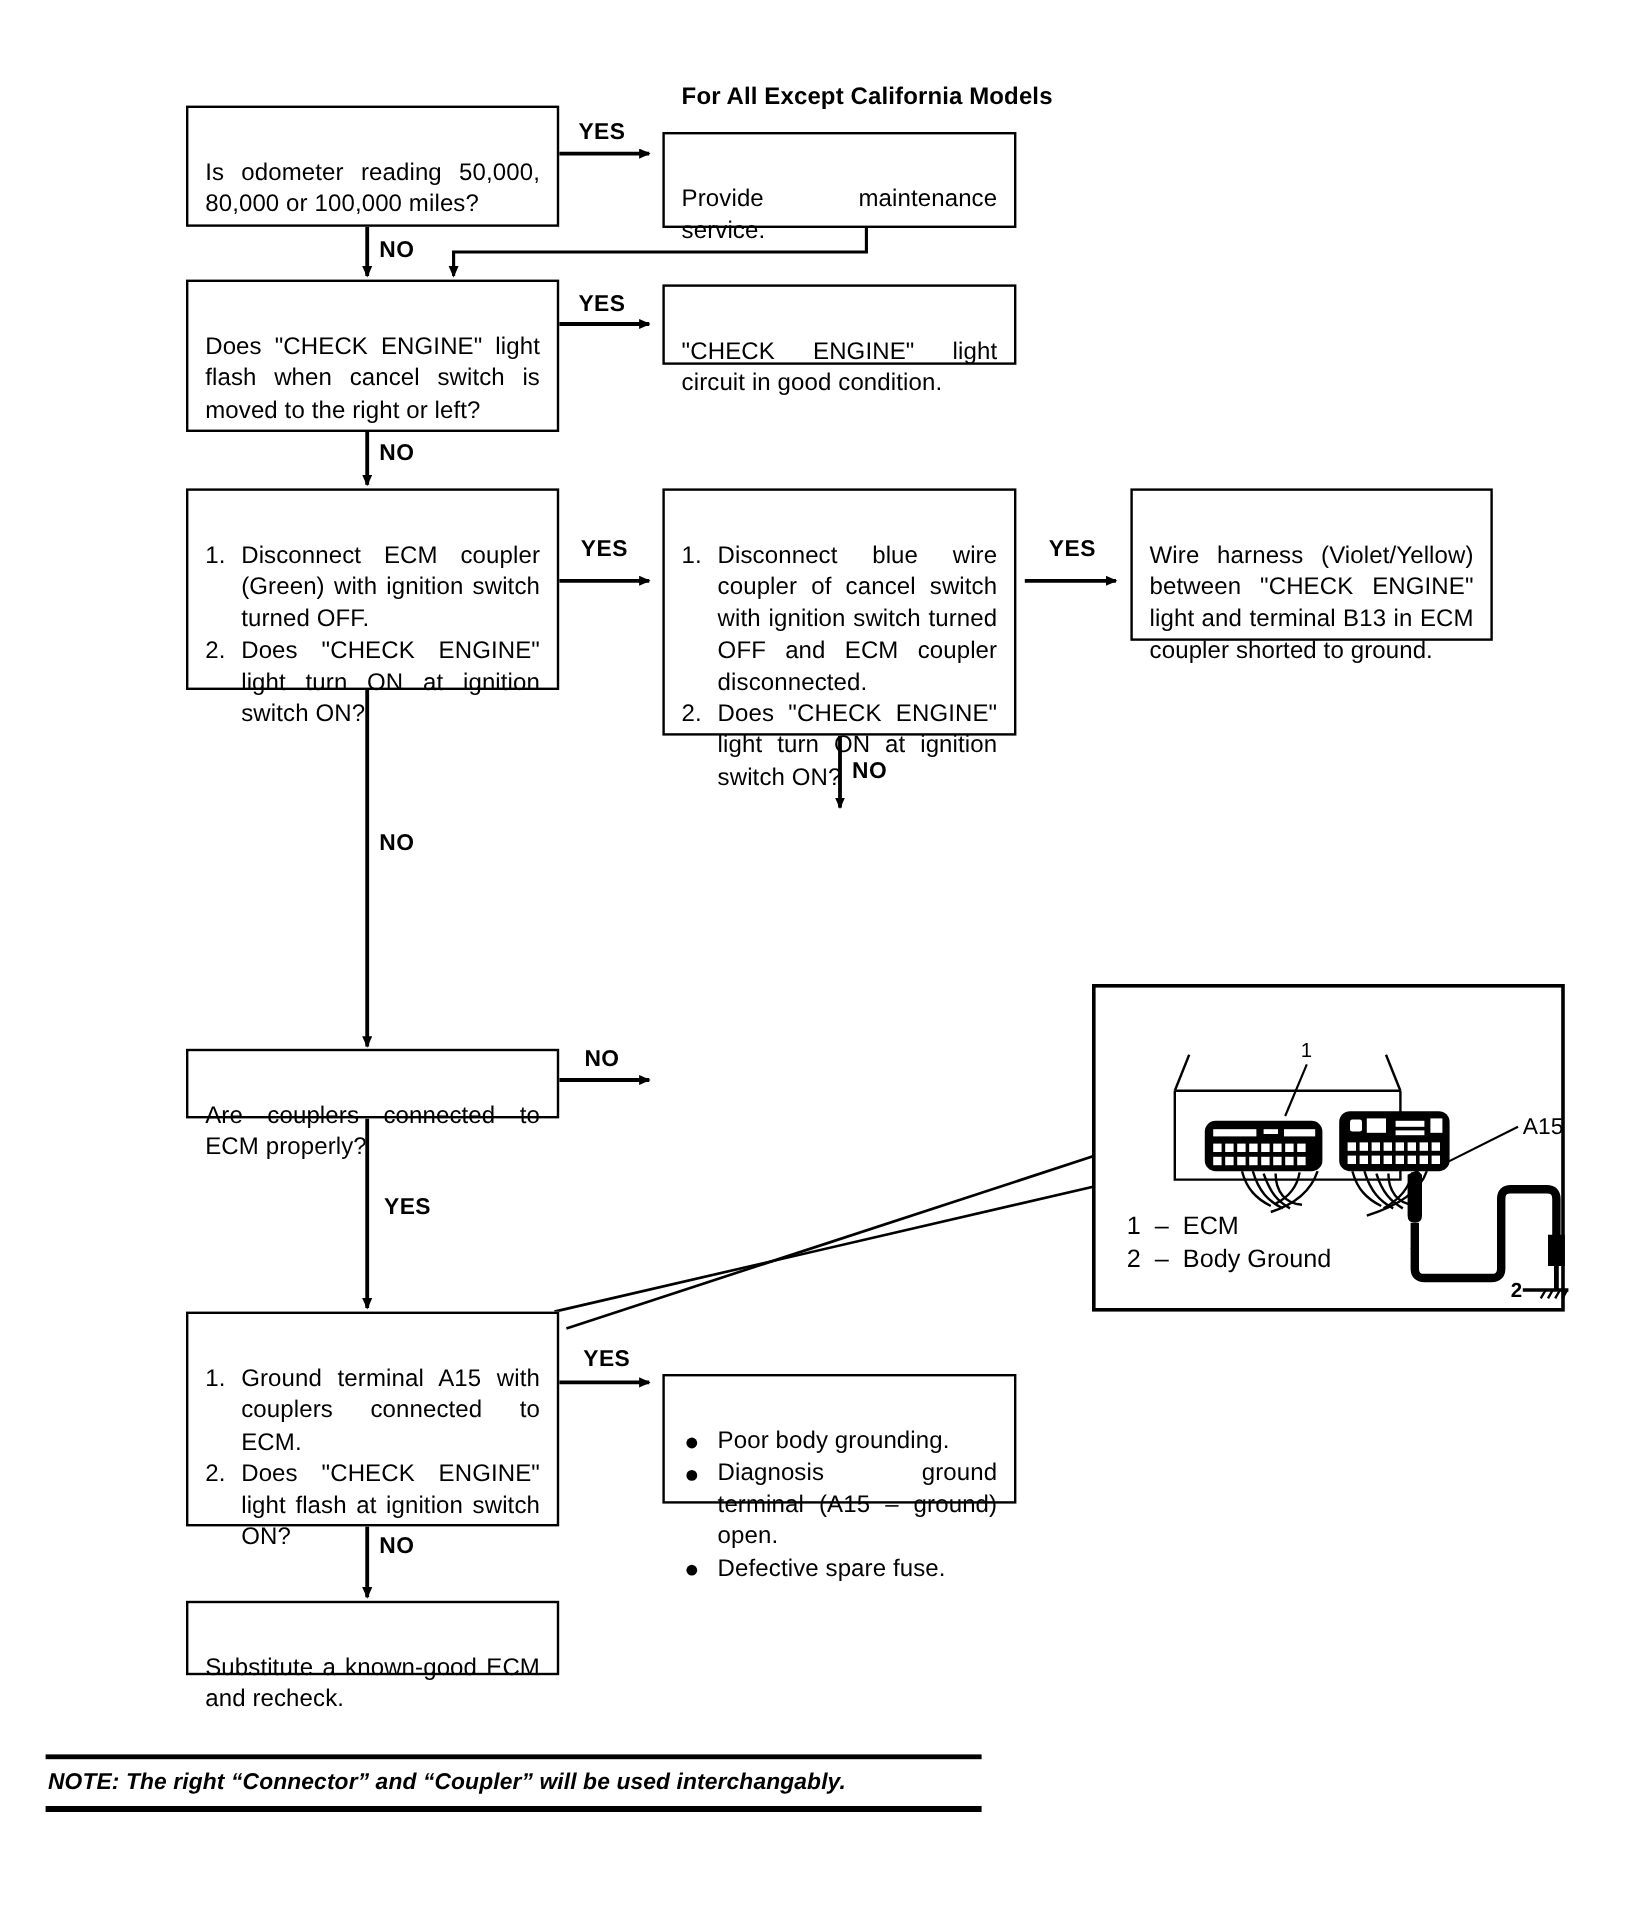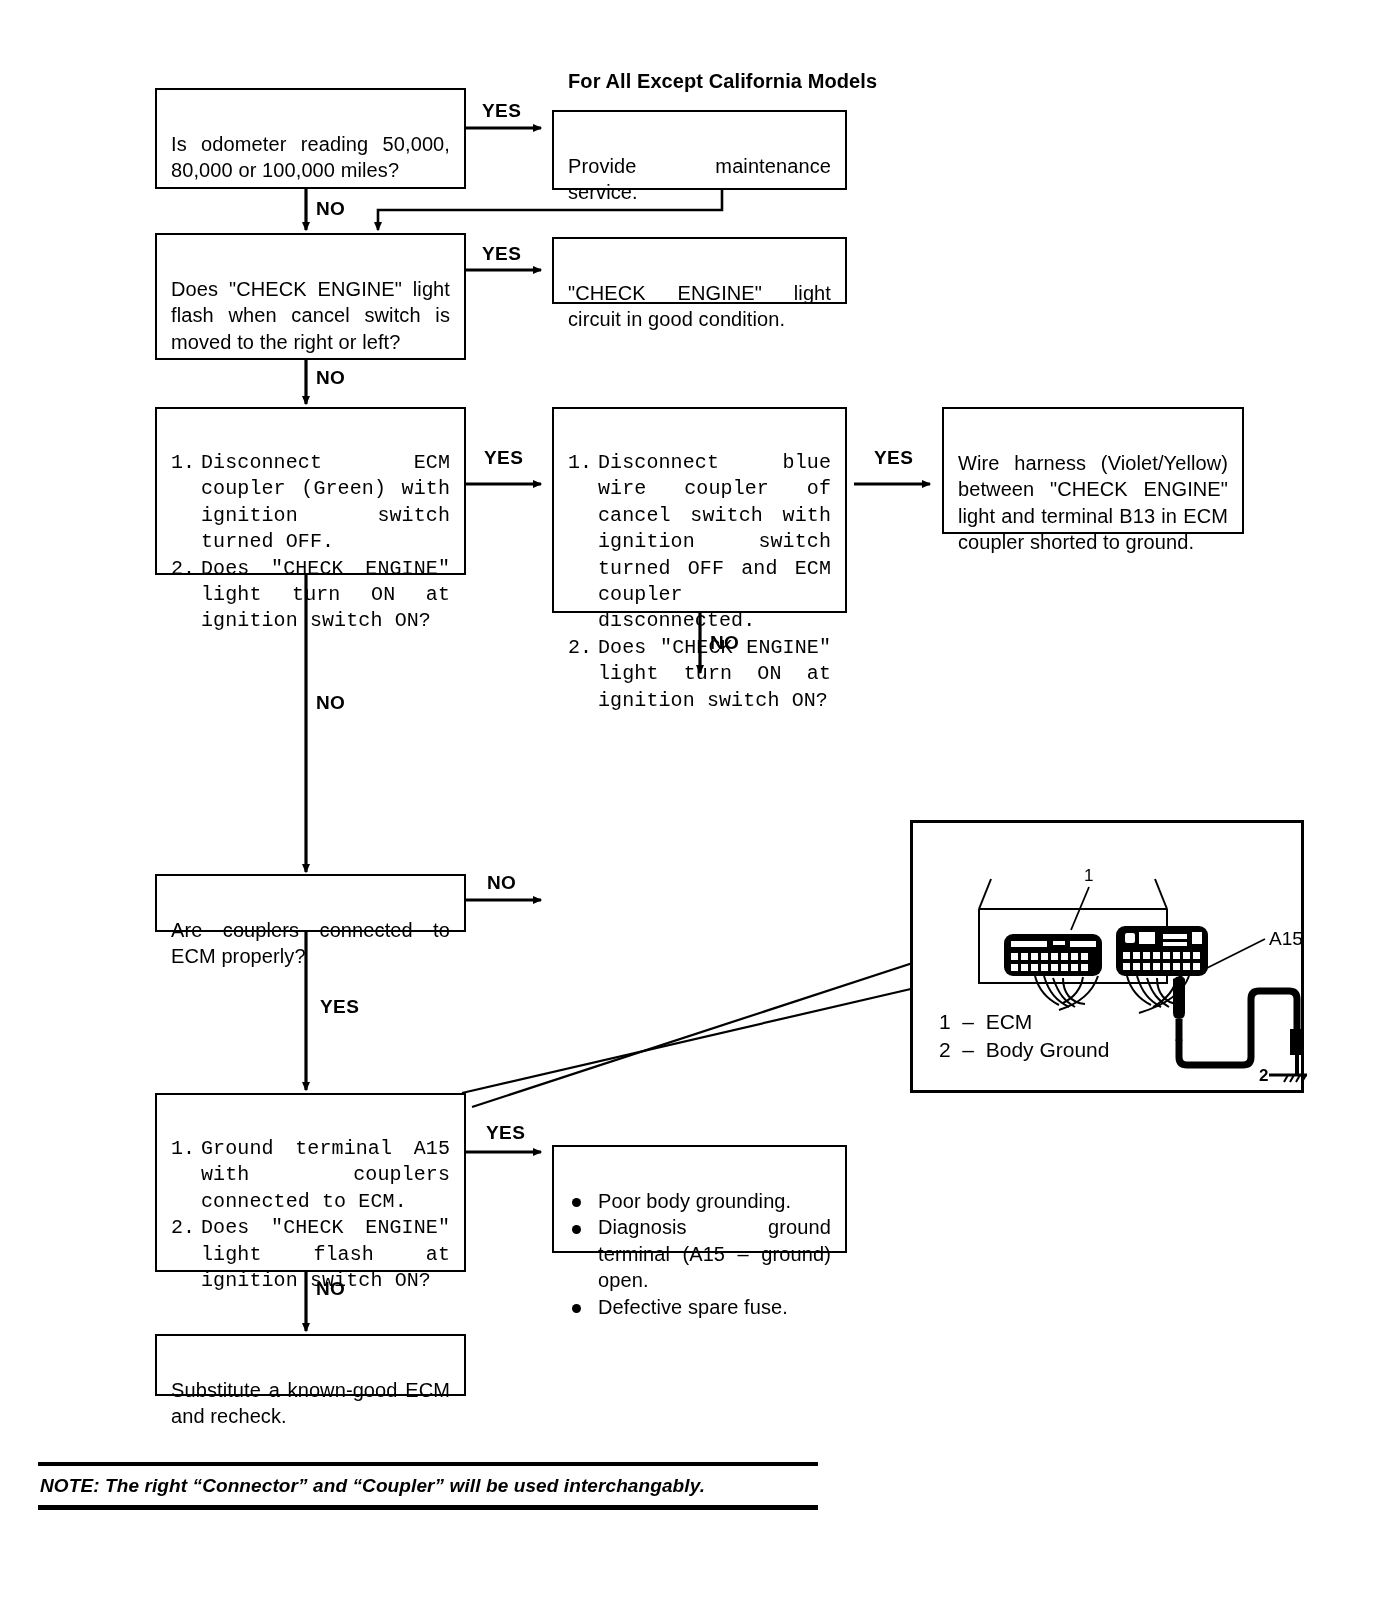--- a/index.html
+++ b/index.html
@@ -18,21 +18,21 @@
   .box .inner{
     padding:10px 14px 8px 14px;
     font-size:20px;line-height:1.32;
     letter-spacing:.1px;
     margin-top:31px;
   }
   .just .inner p{text-align:justify;text-align-last:left;margin:0;}
   .inner p{margin:0;}
 
   
-  ol.steps{margin:0;padding:0;list-style:none;counter-reset:st;font-family:Liberation Mono, monospace;}
+  ol.steps{margin:0;padding:0;list-style:none;counter-reset:st;}
   ol.steps > li{
     counter-increment:st;position:relative;padding-left:30px;
     text-align:justify;text-align-last:left;
   }
   ol.steps > li:before{
     content:counter(st) ".";position:absolute;left:0;top:0;
     font-weight:400;
   }
   
   ul.bullets{margin:0;padding:0;list-style:none;}

